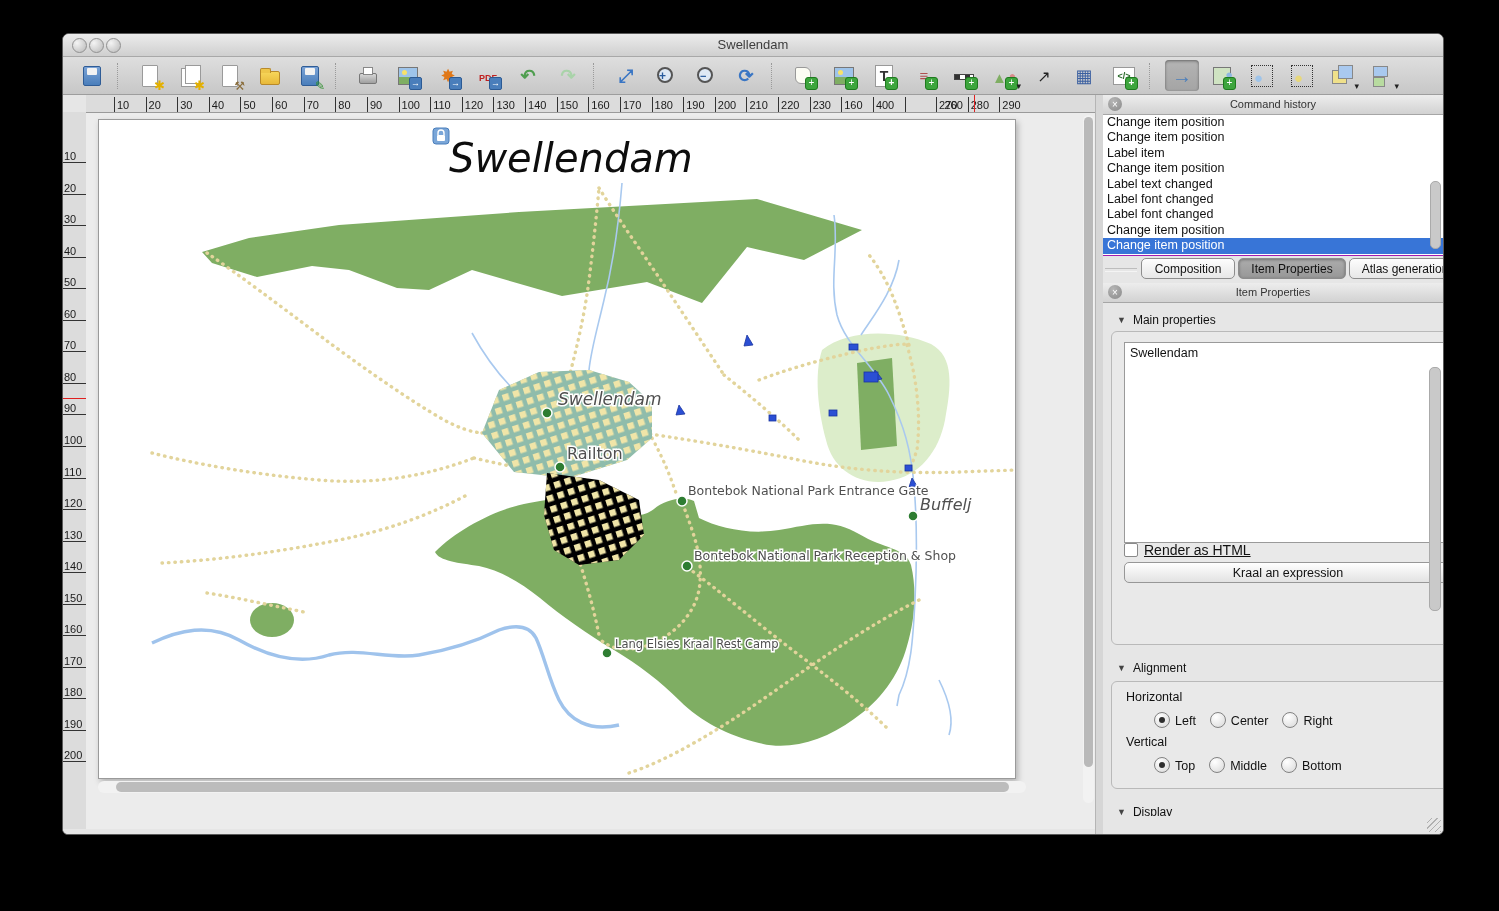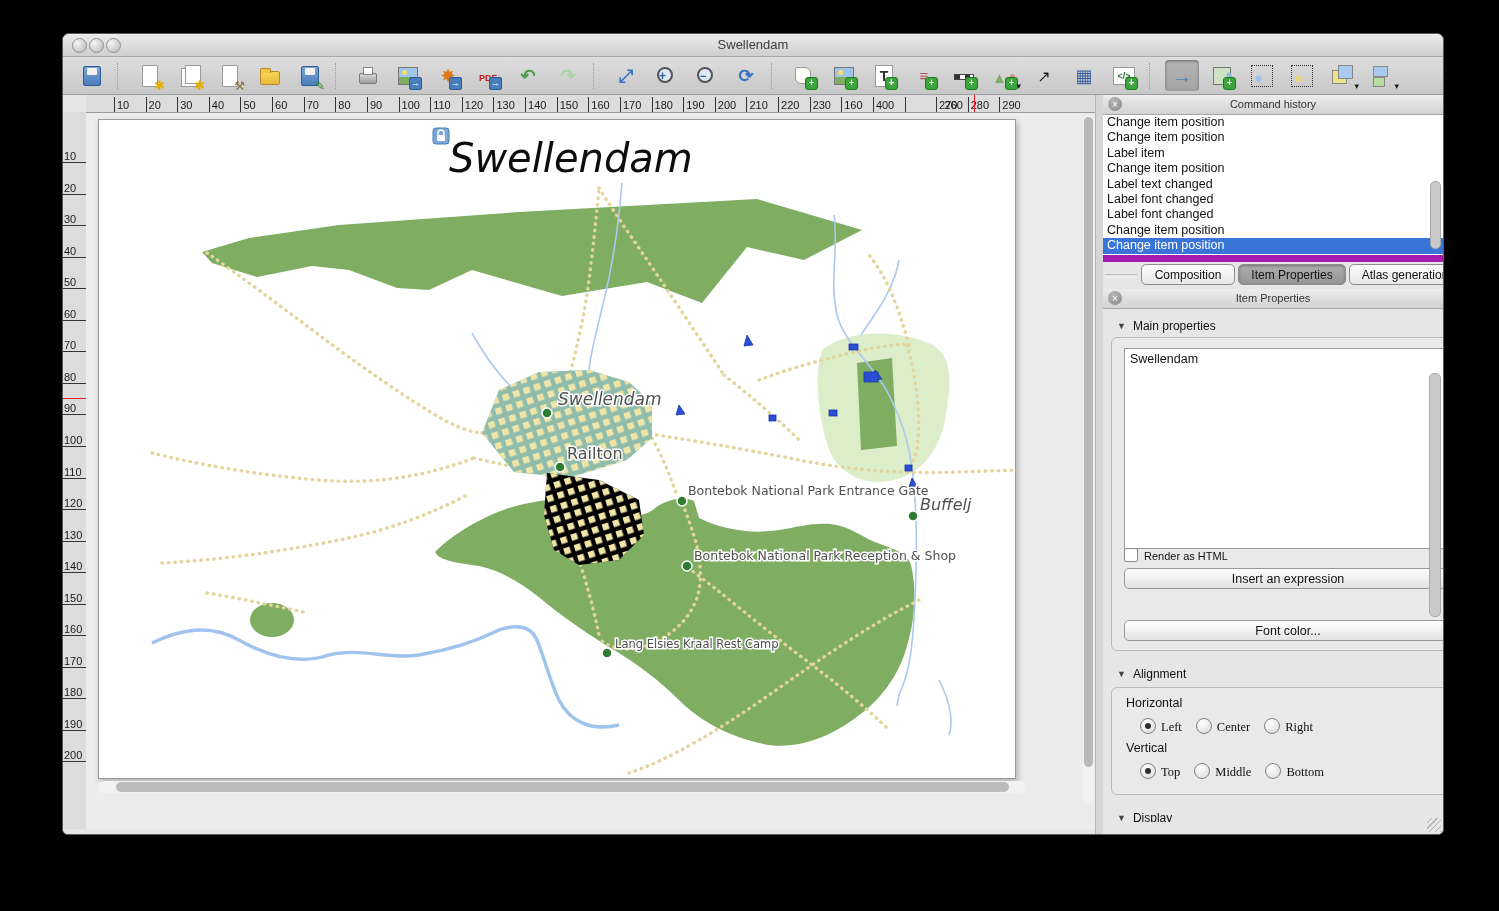--- a/index.html
+++ b/index.html
@@ -103,40 +103,40 @@
   .hscroll .thumb{position:absolute;top:1px;bottom:1px;left:18px;width:893px;background:#bcbcbc;border-radius:5px;}
   
   .footer{position:absolute;left:0;top:795px;width:1032px;height:38px;background:#e6e6e6;}
   
   .splitter{position:absolute;left:1032px;top:61px;width:8px;height:739px;background:#d6d6d6;border-left:1px solid #b5b5b5;border-right:1px solid #b5b5b5;}
   
   .panel{position:absolute;left:1040px;top:61px;width:340px;height:739px;background:#e6e6e6;}
   .dock-header{position:relative;height:19px;background:linear-gradient(#ededed,#d2d2d2);border-bottom:1px solid #a6a6a6;}
   .dock-header .dh-title{position:absolute;left:0;right:0;top:3px;text-align:center;font-size:11px;color:#333;}
   .dock-close{position:absolute;left:5px;top:2px;width:14px;height:14px;border-radius:50%;background:radial-gradient(circle at 5px 4px,#b5b5b5,#8a8a8a);border:none;color:#fff;font-size:10px;line-height:13px;text-align:center;padding:0;}
-  .ch-list{position:relative;height:140px;background:#fff;border-bottom:7px solid #a21caf;overflow:hidden;}
+  .ch-list{position:relative;height:140px;background:#fff;border-bottom:1px solid #a21caf;overflow:hidden;}
   .ch-row{height:15.4px;font-size:12.5px;color:#111;padding-left:4px;line-height:15.4px;white-space:nowrap;}
   .ch-row.selected{background:#3875d7;color:#fff;}
   .ch-scroll{position:absolute;right:2px;top:66px;width:9px;height:66px;background:#c9c9c9;border-radius:5px;border:1px solid #aaa;}
   .tabbar{position:relative;height:27px;}
   .tab{position:absolute;top:2px;height:21px;border:1px solid #8d8d8d;border-radius:5px;background:linear-gradient(#fdfdfd,#e7e7e7);font-size:12px;line-height:21px;text-align:center;color:#111;font-family:inherit;padding:0;}
   .tab.active{background:linear-gradient(#adadad,#979797);box-shadow:inset 0 1px 3px rgba(0,0,0,.35);}
   .tab-line{position:absolute;top:12px;height:2px;border-top:1px solid #bdbdbd;border-bottom:1px solid #f4f4f4;}
   .section-label{height:18px;background:linear-gradient(#fafafa,#dcdcdc);border-bottom:1px solid #9f9f9f;border-top:1px solid #f6f6f6;font-size:12px;font-weight:bold;color:#111;padding:2px 0 0 7px;}
   .ip-content{position:relative;height:513px;overflow:hidden;}
   .ip-scroll{position:absolute;right:2px;top:64px;width:10px;height:242px;background:#c9c9c9;border-radius:5px;border:1px solid #aaa;}
   .collapse-header{position:absolute;left:14px;font-size:12px;color:#111;}
   .collapse-header .tri{display:inline-block;font-size:9px;color:#444;margin-right:7px;transform:translateY(-1px);}
   .groupbox{position:absolute;left:8px;width:352px;border:1px solid #b9b9b9;border-radius:6px;background:#e9e9e9;}
   .ta{position:absolute;left:12px;top:10px;width:316px;height:193px;background:#fff;border:1px solid #9a9a9a;font-size:12.5px;color:#111;padding:3px 5px;overflow:hidden;white-space:pre-wrap;}
-  .cb-row{position:absolute;left:12px;top:210px;height:15px;font-size:11px;color:#111;}
+  .cb-row{position:absolute;left:12px;top:210px;height:15px;font-size:14px;color:#111;text-decoration:underline;}
   .cb{display:inline-block;width:12px;height:12px;background:#fff;border:1px solid #8a8a8a;border-radius:2px;vertical-align:-2px;margin-right:6px;}
   .gb-btn{position:absolute;left:12px;width:328px;height:21px;border:1px solid #979797;border-radius:5px;background:linear-gradient(#ffffff,#e2e2e2);font-size:12.5px;color:#111;font-family:inherit;}
   .align-label{position:absolute;left:14px;font-size:12.5px;color:#111;}
-  .radio-row{position:absolute;left:28px;display:flex;gap:14px;align-items:center;font-size:12.5px;color:#111;font-family:Liberation Serif, serif;}
+  .radio-row{position:absolute;left:42px;display:flex;gap:14px;align-items:center;font-size:12.5px;color:#111;}
   .radio{display:inline-block;position:relative;width:14px;height:14px;border-radius:50%;border:1px solid #828282;background:radial-gradient(circle at 5px 4px,#fff,#d8d8d8);margin-right:5px;vertical-align:-3px;}
   .radio.sel::after{content:"";position:absolute;inset:4px;border-radius:50%;background:#2e2e2e;}
   .grip{position:absolute;right:2px;bottom:2px;width:14px;height:14px;background:repeating-linear-gradient(135deg,transparent 0 3px,#b0b0b0 3px 4px);}
 </style>
 </head>
 <body>
 
 <div class="screen">
   <div class="window">
 
@@ -568,22 +568,21 @@
 
       <div class="ip-content">
         <div class="collapse-header" style="top:10px;">
           <span class="tri">▼</span><span>Main properties</span>
         </div>
         <div class="groupbox" style="top:28px;height:312px;">
           <div class="ta">Swellendam</div>
           <div class="cb-row">
             <span class="cb"></span><span>Render as HTML</span>
           </div>
-          <button class="gb-btn" style="top:230px;">Insert an expression</button>
-          <button class="gb-btn" style="top:282px;">Font color...</button>
+          <button class="gb-btn" style="top:230px;">Kraal an expression</button>
         </div>
 
         <div class="collapse-header" style="top:358px;">
           <span class="tri">▼</span><span>Alignment</span>
         </div>
         <div class="groupbox" style="top:378px;height:106px;">
           <div class="align-label" style="top:8px;">Horizontal</div>
           <div class="radio-row" style="top:30px;" id="h-radios">
               <span><span class="radio sel"></span><span>Left</span></span>
               <span><span class="radio"></span><span>Center</span></span>

